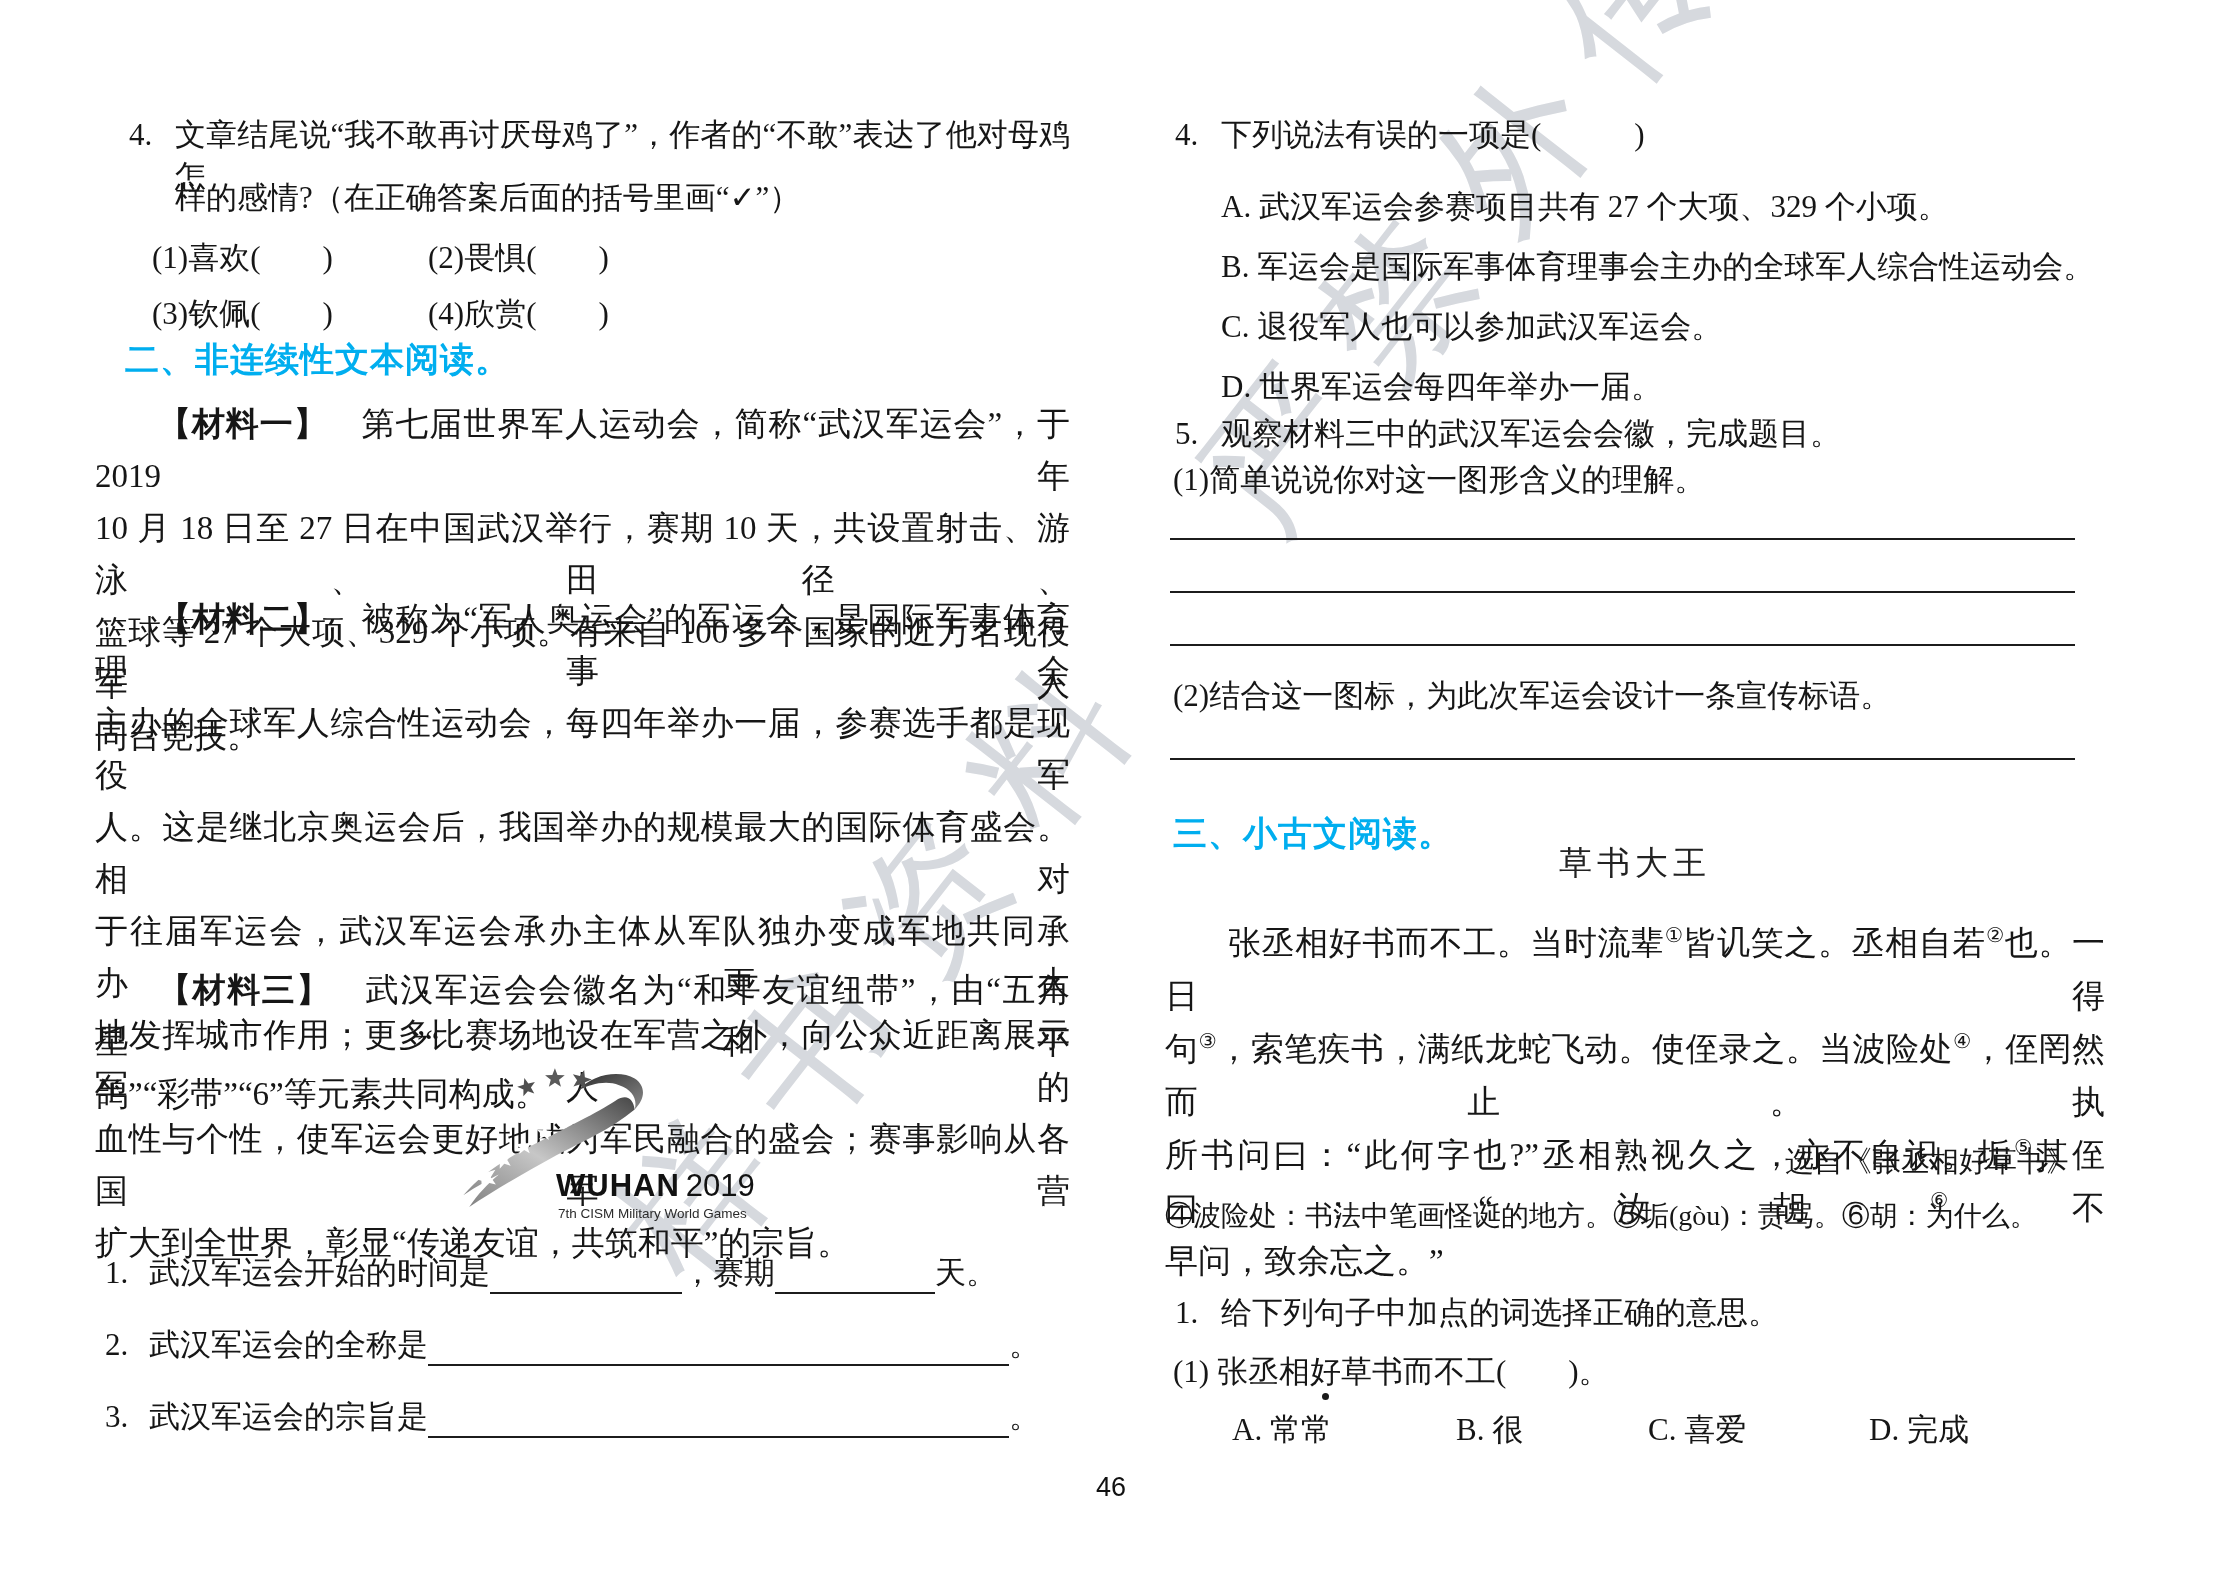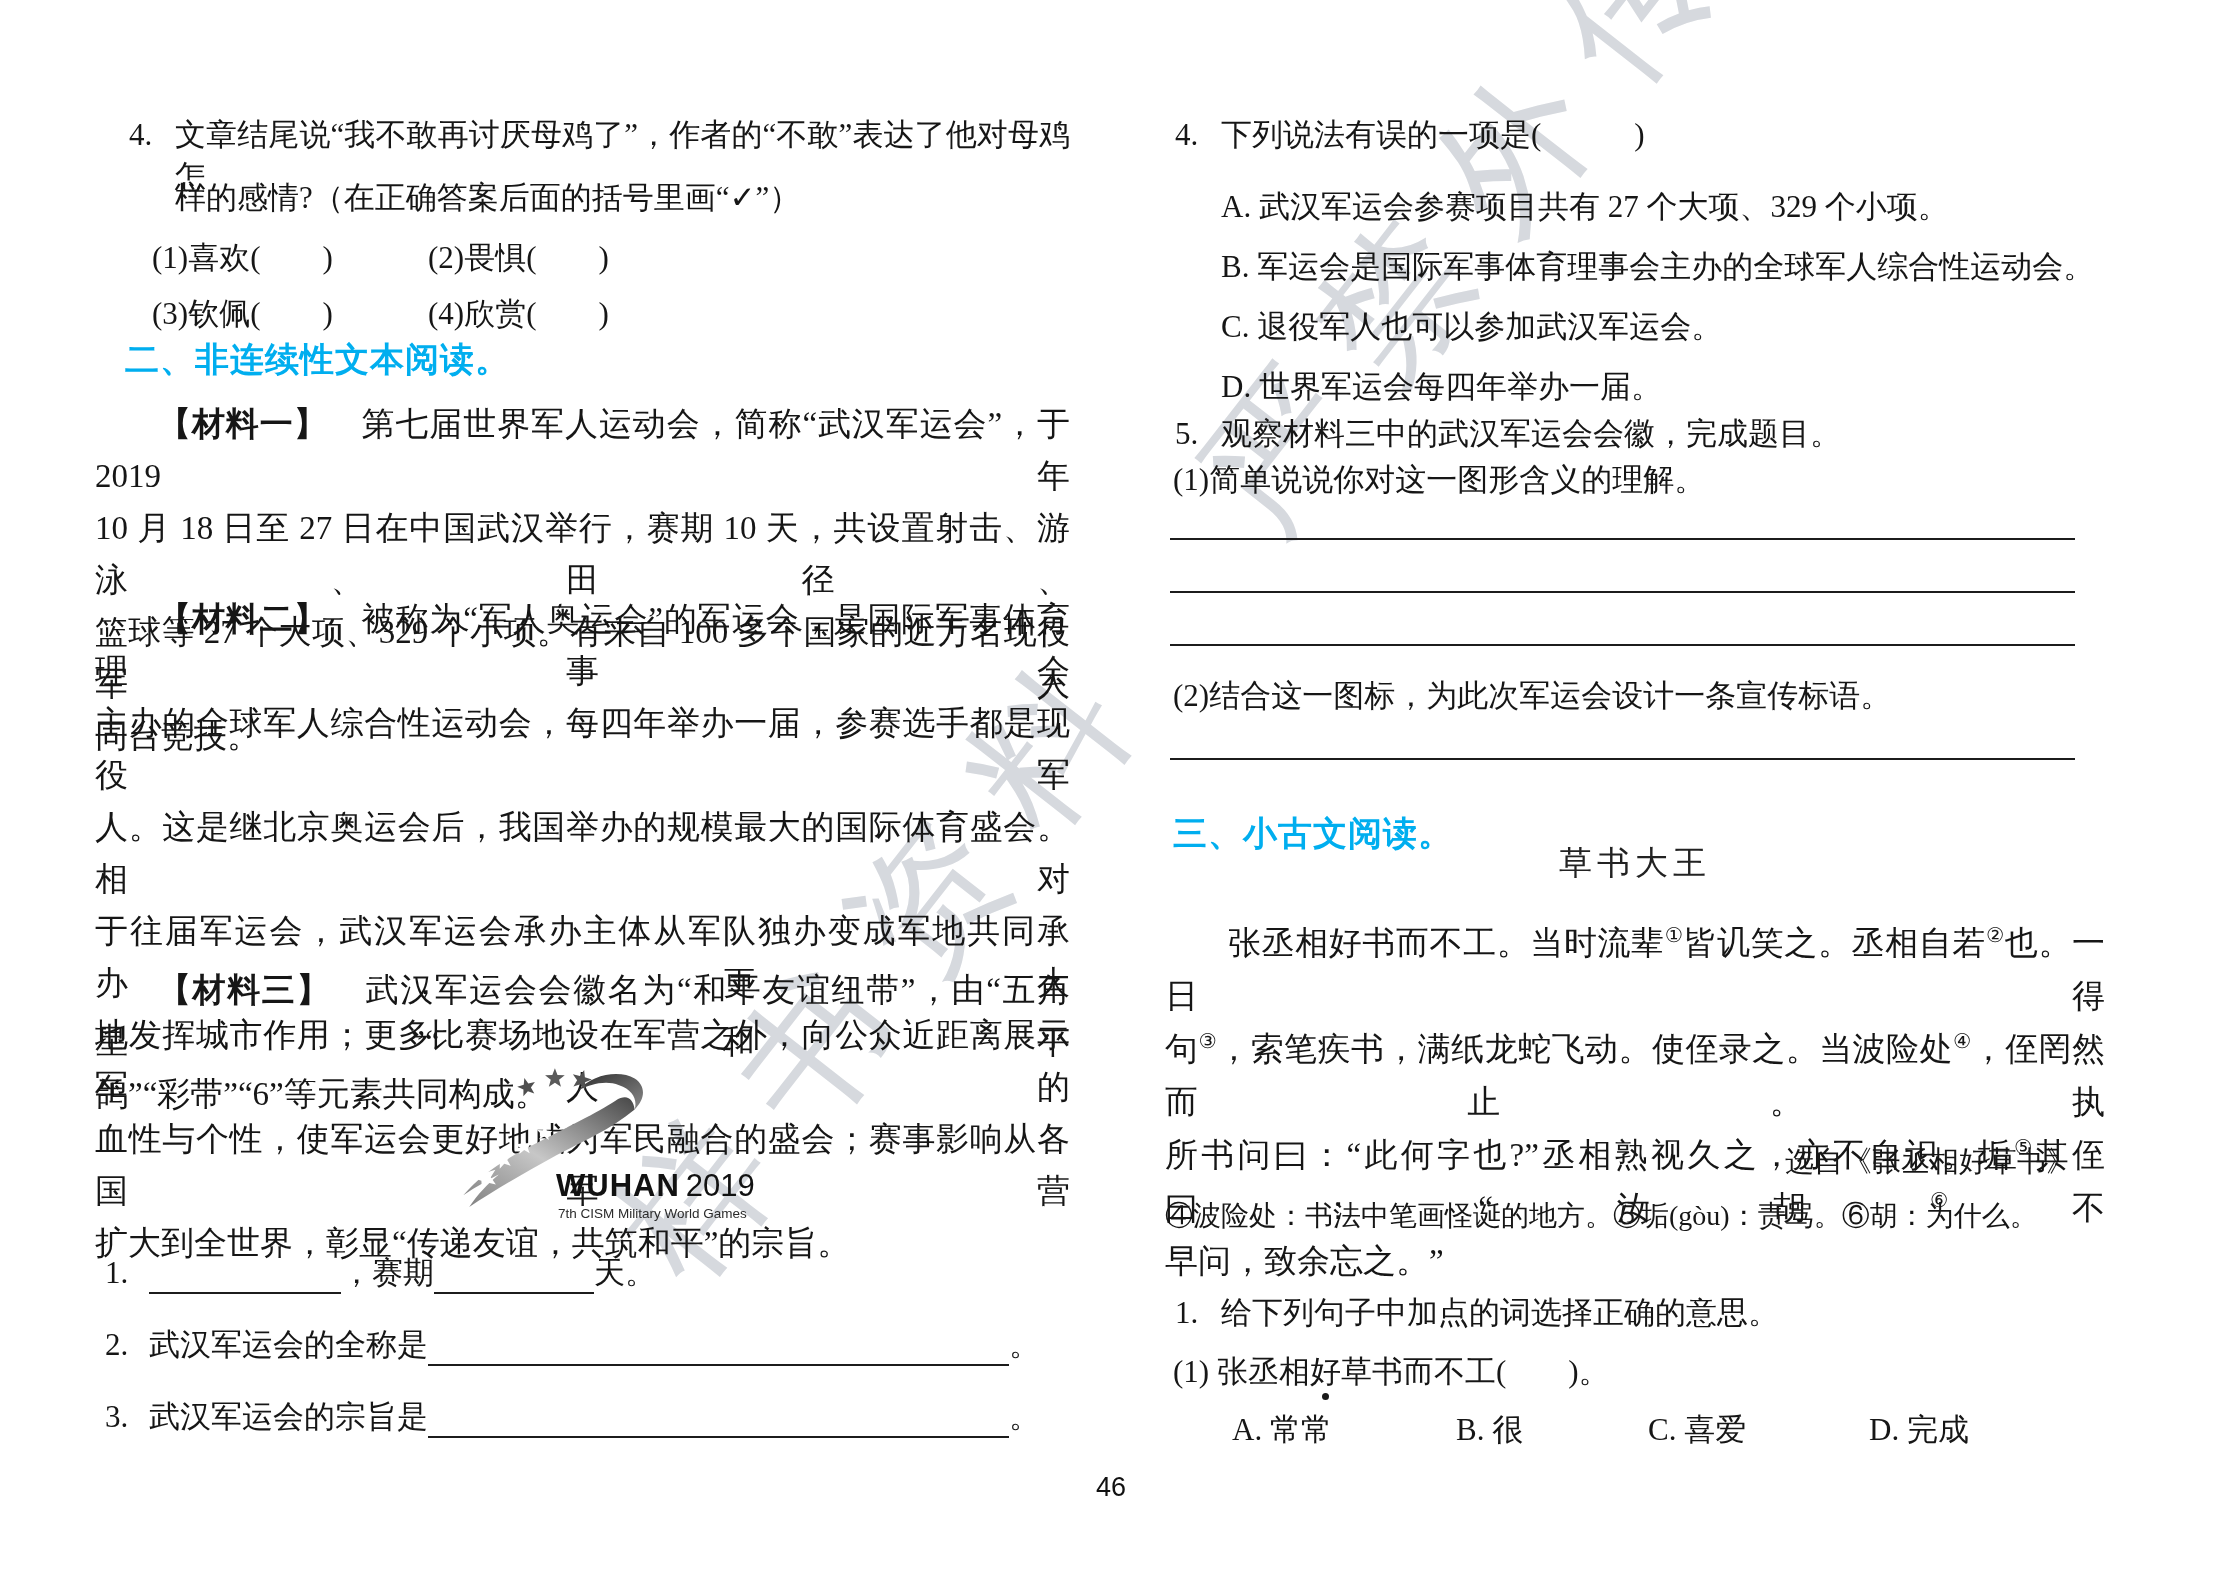--- a/index.html
+++ b/index.html
@@ -138,20 +138,21 @@
         <polygon class="star" fill="#ffffff" points="38.2,132.0 46.0,141.1 57.4,137.5 51.1,147.8 58.1,157.5 46.4,154.7 39.3,164.3 38.4,152.4 27.0,148.6 38.1,144.0"></polygon>
       </svg>
       <div class="logo-text">
         <span class="lw">WUHAN</span><span class="ly">2019</span>
       </div>
       <div class="logo-sub">7th CISM Military World Games</div>
     </div>
 
     <div class="line qrow" style="top:1252px">
       <span class="qnum2">1.</span>
+      <span>武汉军运会开始的时间是</span>
       <span class="uline w190"></span>
       <span>，赛期</span>
       <span class="uline w158"></span>
       <span>天。</span>
     </div>
     <div class="line qrow" style="top:1324px;width:945px;">
       <span class="qnum2">2.</span>
       <span>武汉军运会的全称是</span>
       <span class="uline grow"></span>
       <span>。</span>

